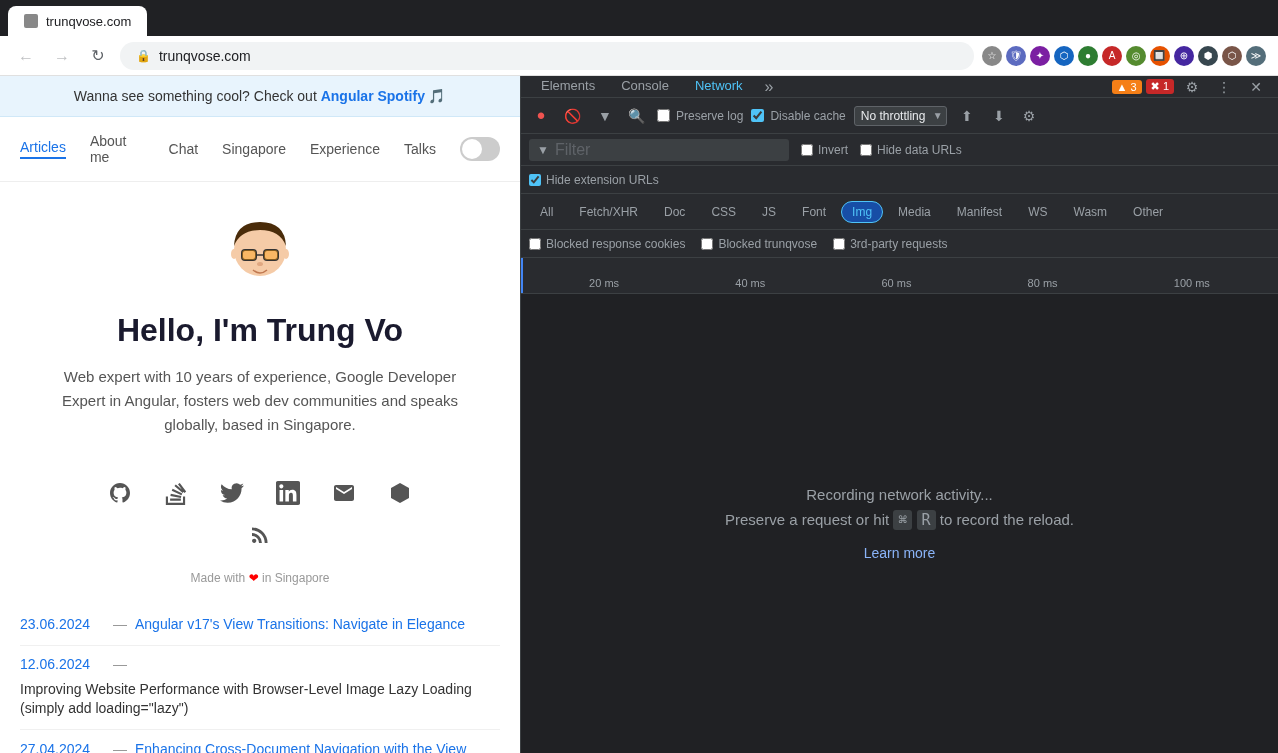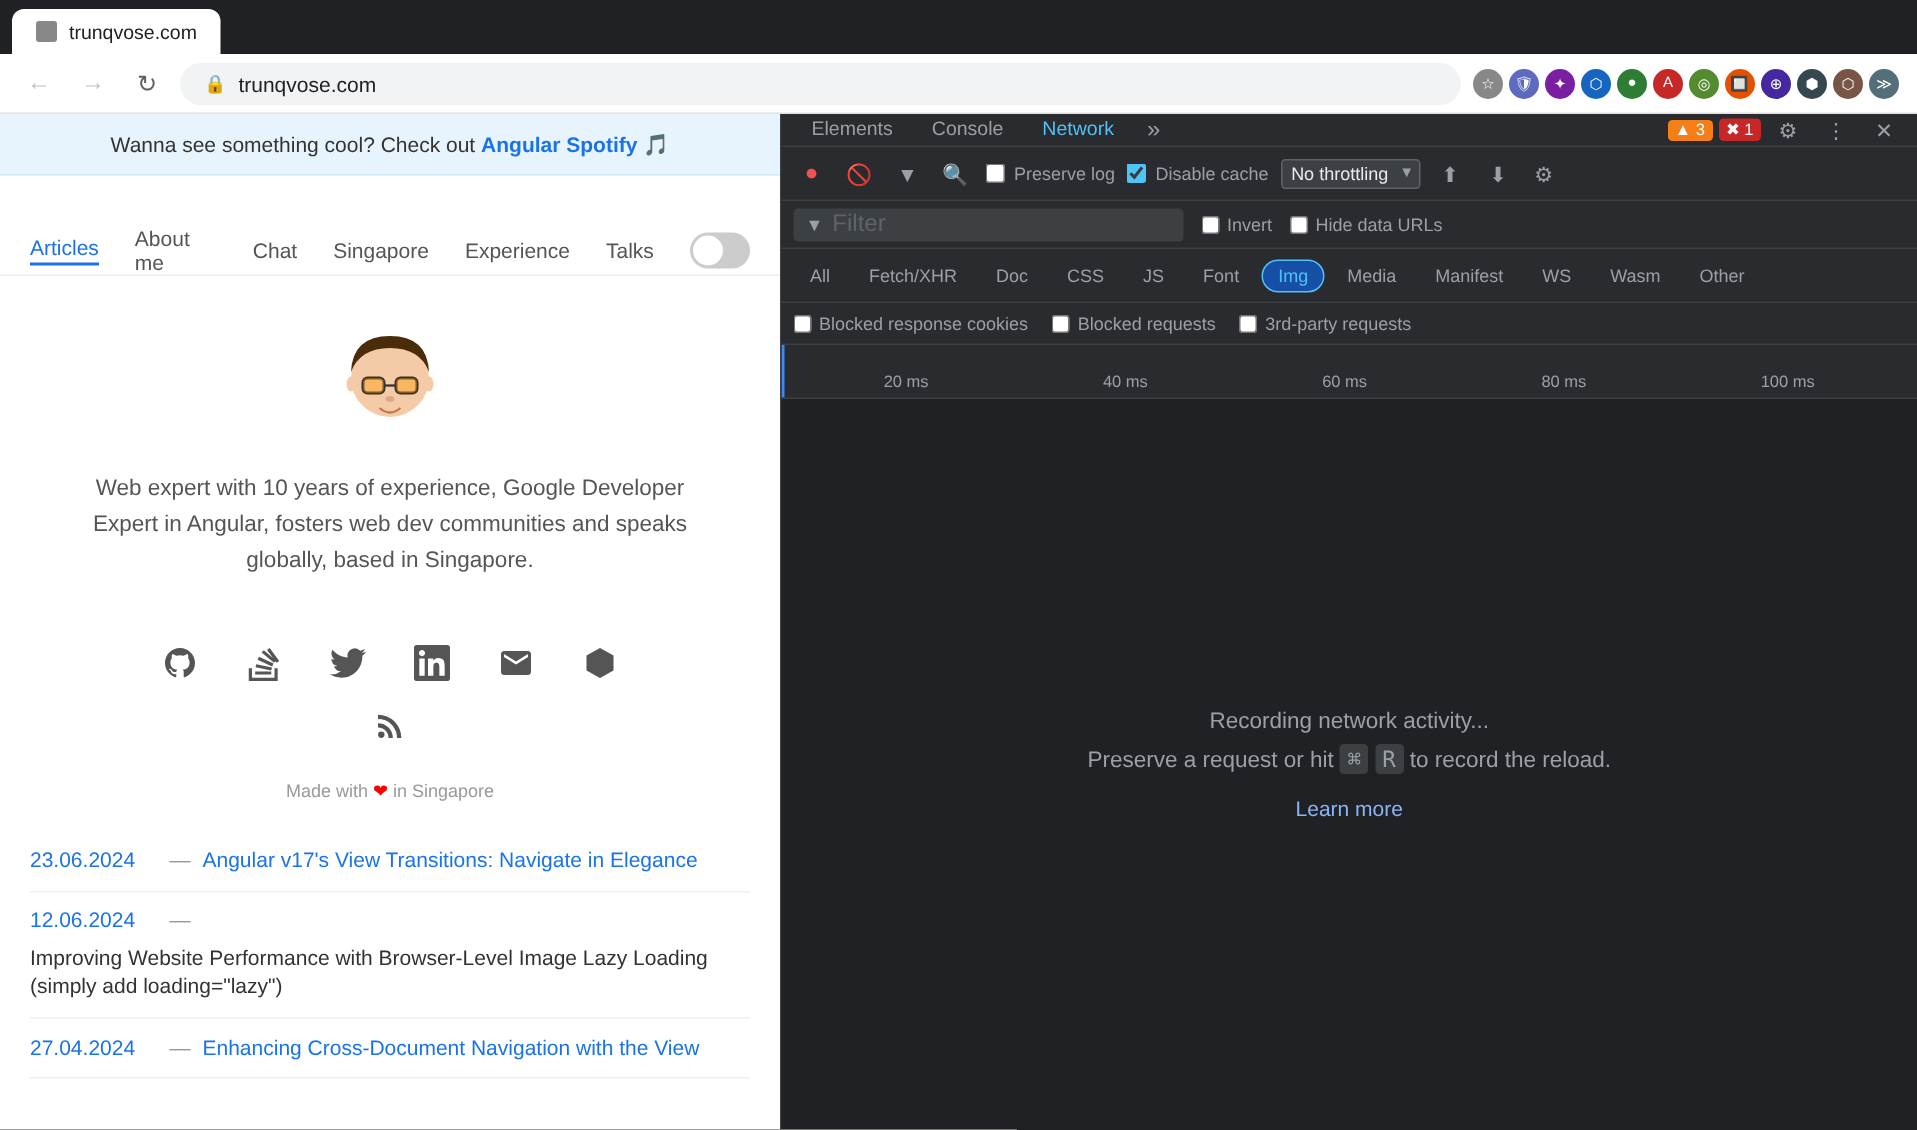--- a/index.html
+++ b/index.html
@@ -19,21 +19,21 @@
     .browser-actions { display: flex; gap: 4px; }
     .browser-ext { width: 20px; height: 20px; border-radius: 50%; background: #888; display: inline-flex; align-items: center; justify-content: center; font-size: 10px; color: #fff; }
 
     
     .main-area { display: flex; flex: 1; overflow: hidden; }
 
     
     .website { width: 520px; flex-shrink: 0; overflow-y: auto; background: #fff; }
     .announcement-bar { background: #e8f4fd; padding: 12px 16px; text-align: center; font-size: 14px; color: #333; border-bottom: 1px solid #d0e8f8; }
     .announcement-bar a { color: #1a73e8; text-decoration: none; font-weight: 600; margin-top: 32px; }
-    .site-nav { display: flex; align-items: center; padding: 0 20px; gap: 24px; border-bottom: 1px solid #eee; margin-top: 34px; }
+    .site-nav { display: flex; align-items: center; padding: 16px 20px; gap: 24px; border-bottom: 1px solid #eee; }
     .site-nav a { text-decoration: none; color: #555; font-size: 14px; }
     .site-nav a.active { color: #1a73e8; border-bottom: 2px solid #1a73e8; padding-bottom: 2px; }
     .dark-toggle { width: 44px; height: 24px; background: #ccc; border-radius: 12px; position: relative; margin-left: auto; cursor: pointer; }
     .dark-toggle::after { content: ''; position: absolute; width: 20px; height: 20px; background: #fff; border-radius: 50%; top: 2px; left: 2px; transition: 0.2s; }
     .hero { text-align: center; padding: 30px 20px 20px; }
     .avatar { width: 80px; height: 80px; margin: 0 auto 20px; }
     .hero h1 { font-size: 32px; font-weight: 600; color: #1a1a2e; margin-bottom: 16px; }
     .hero p { font-size: 15px; color: #555; line-height: 1.6; max-width: 400px; margin: 0 auto; }
     .social-links { display: flex; justify-content: center; gap: 24px; margin: 20px 0 10px; flex-wrap: wrap; }
     .social-icon { width: 32px; height: 32px; display: flex; align-items: center; justify-content: center; color: #555; font-size: 18px; text-decoration: none; }
@@ -179,20 +179,21 @@
           <rect x="44" y="38" width="14" height="10" rx="3" fill="#ff9800" fill-opacity="0.4"></rect>
 
           <ellipse cx="40" cy="52" rx="3" ry="2" fill="#e0a882"></ellipse>
 
           <path d="M33 58 Q40 64 47 58" fill="none" stroke="#c07850" stroke-width="1.5"></path>
 
           <ellipse cx="14" cy="42" rx="3" ry="5" fill="#f5cba7"></ellipse>
           <ellipse cx="66" cy="42" rx="3" ry="5" fill="#f5cba7"></ellipse>
         </svg>
       </div>
+      <h1>Hello, I'm Trung Vo</h1>
       <p>Web expert with 10 years of experience, Google Developer Expert in Angular, fosters web dev communities and speaks globally, based in Singapore.</p>
     </div>
 
     <div class="social-links">
       <a class="social-icon" title="GitHub">
         <svg width="24" height="24" viewBox="0 0 24 24" fill="#555">
             <path d="M12 2C6.477 2 2 6.477 2 12c0 4.42 2.865 8.166 6.839 9.489.5.092.682-.217.682-.482 0-.237-.008-.866-.013-1.7-2.782.603-3.369-1.342-3.369-1.342-.454-1.155-1.11-1.462-1.11-1.462-.908-.62.069-.608.069-.608 1.003.07 1.531 1.03 1.531 1.03.892 1.529 2.341 1.087 2.91.832.092-.647.35-1.088.636-1.338-2.22-.253-4.555-1.11-4.555-4.943 0-1.091.39-1.984 1.029-2.683-.103-.253-.446-1.27.098-2.647 0 0 .84-.268 2.75 1.026A9.578 9.578 0 0 1 12 6.836c.85.004 1.705.114 2.504.336 1.909-1.294 2.747-1.026 2.747-1.026.546 1.377.202 2.394.1 2.647.64.699 1.028 1.592 1.028 2.683 0 3.842-2.339 4.687-4.566 4.935.359.309.678.919.678 1.852 0 1.336-.012 2.415-.012 2.743 0 .267.18.578.688.48C19.138 20.163 22 16.418 22 12c0-5.523-4.477-10-10-10z"></path>
           </svg>
       </a>
       <a class="social-icon" title="StackOverflow">
@@ -308,20 +309,26 @@
           <input type="checkbox" style="">
           <span>Invert</span>
         </label>
         <label class="filter-checkbox-label">
           <input type="checkbox" style="">
           <span>Hide data URLs</span>
         </label>
       </div>
     </div>
 
+    <div class="hide-ext-bar">
+      <label class="filter-checkbox-label">
+        <input type="checkbox" checked="" style="accent-color: rgb(79, 195, 247);">
+        <span>Hide extension URLs</span>
+      </label>
+    </div>
 
     <div class="resource-filter">
       <button class="resource-btn">All</button>
       <button class="resource-btn">Fetch/XHR</button>
       <button class="resource-btn">Doc</button>
       <button class="resource-btn">CSS</button>
       <button class="resource-btn">JS</button>
       <button class="resource-btn">Font</button>
       <button class="resource-btn active">Img</button>
       <button class="resource-btn">Media</button>
@@ -331,21 +338,21 @@
       <button class="resource-btn">Other</button>
     </div>
 
     <div class="blocked-bar">
       <label class="blocked-label">
         <input type="checkbox" style="accent-color: rgb(79, 195, 247);">
         <span>Blocked response cookies</span>
       </label>
       <label class="blocked-label">
         <input type="checkbox" style="accent-color: rgb(79, 195, 247);">
-        <span>Blocked requests</span>
+        <span>Blocked trunqvose</span>
       </label>
       <label class="blocked-label">
         <input type="checkbox" style="accent-color: rgb(79, 195, 247);">
         <span>3rd-party requests</span>
       </label>
     </div>
 
     <div class="timeline-header">
       <div class="timeline-vline"></div>
       <div class="timeline-labels">

